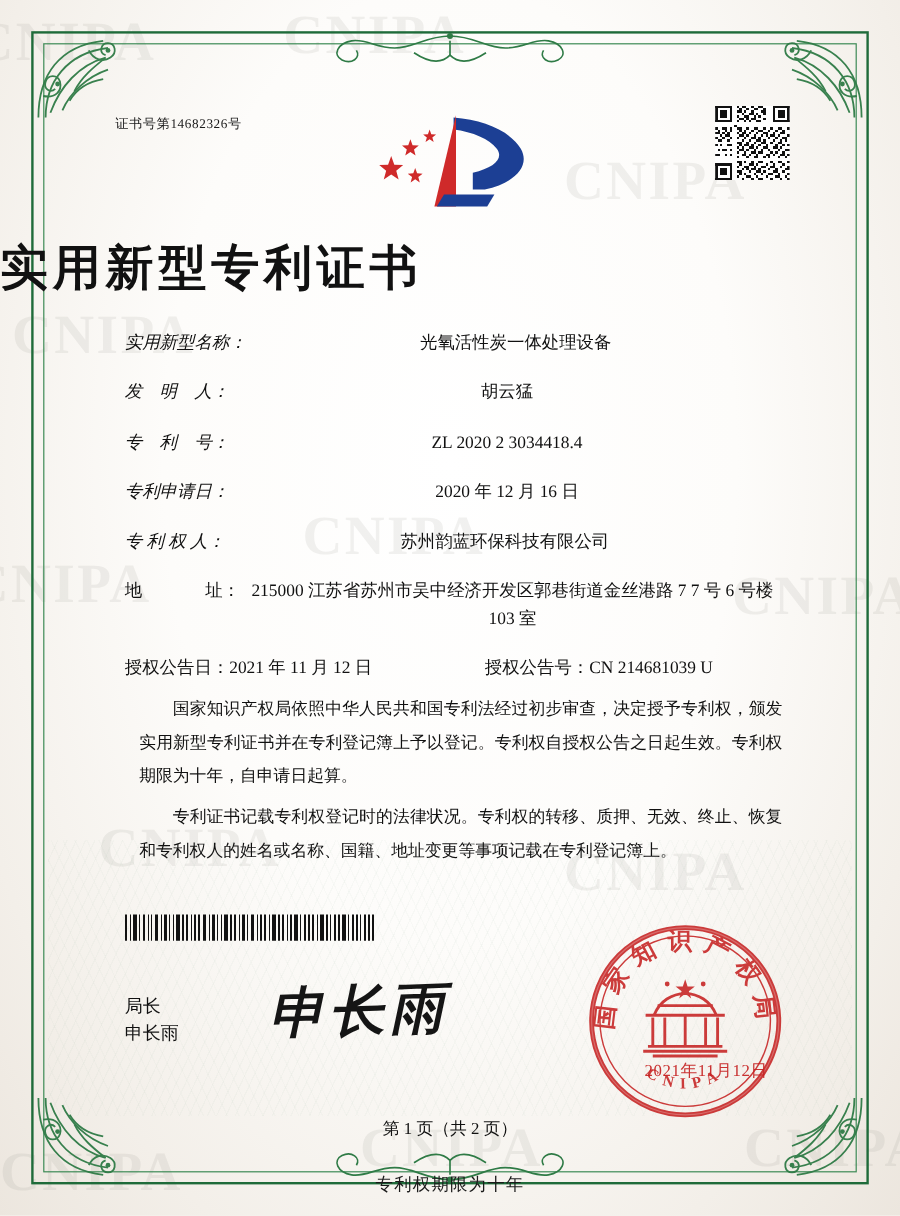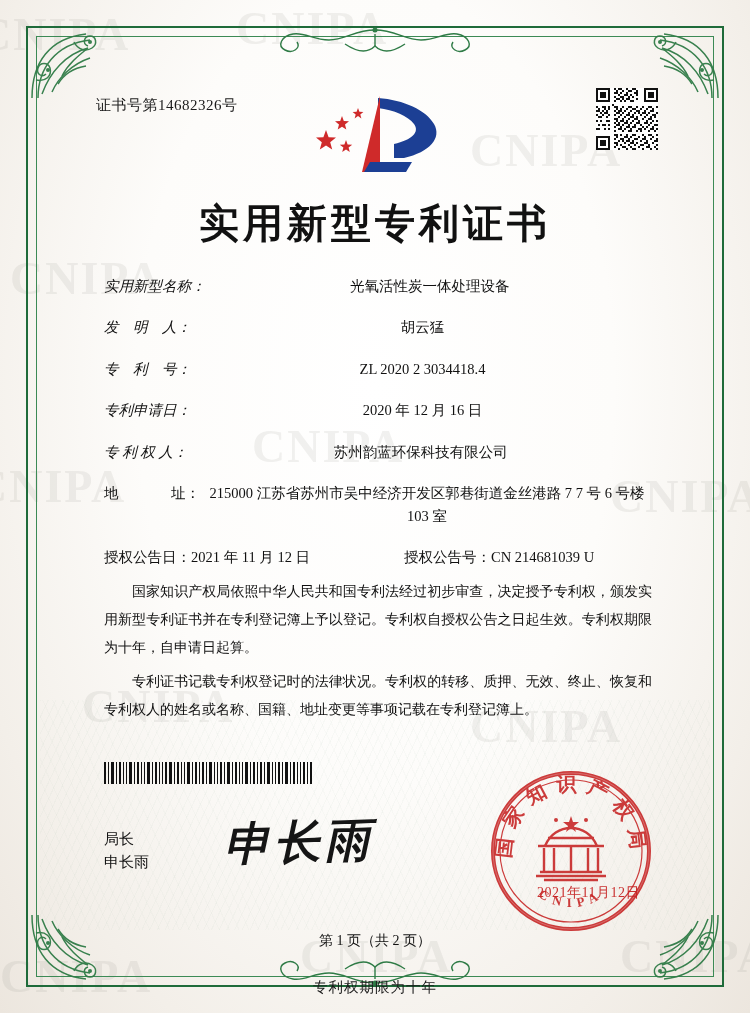--- a/index.html
+++ b/index.html
@@ -101,21 +101,21 @@
     bottom: 24px;
     width: 300px; height: 40px;
     color: #2f7b46;
   }
 
   
   .cert-no {
     position: absolute;
     left: 96px; top: 96px;
     font-family: "Liberation Serif", serif;
-    font-size: 15px;
+    font-size: 11px;
     color: #1a1a1a;
     letter-spacing: .5px;
   }
   .qr {
     position: absolute;
     right: 92px; top: 88px;
     width: 62px; height: 62px;
   }
 
   
@@ -126,21 +126,20 @@
     top: 88px;
     width: 150px;
     height: 88px;
   }
 
   
   .doc-title {
     position: absolute;
     left: 0; right: 0;
     top: 196px;
-    text-align: center;
     font-family: "Liberation Serif", serif;
     font-weight: bold;
     font-size: 40px;
     letter-spacing: 4px;
     color: #111;
   }
 
   
   .fields {
     position: absolute;
@@ -187,21 +186,21 @@
     left: 104px;
     top: 578px;
     width: 548px;
     font-family: "Liberation Serif", serif;
     font-size: 14px;
     color: #111;
     line-height: 2.0;
     text-align: justify;
   }
   .paras p {
-    margin: 0 0 6px 0;
+    margin: 0 0 6px 12px;
     text-indent: 28px;
   }
 
   
   .barcode {
     position: absolute;
     left: 104px;
     top: 762px;
     width: 208px;
     height: 22px;

